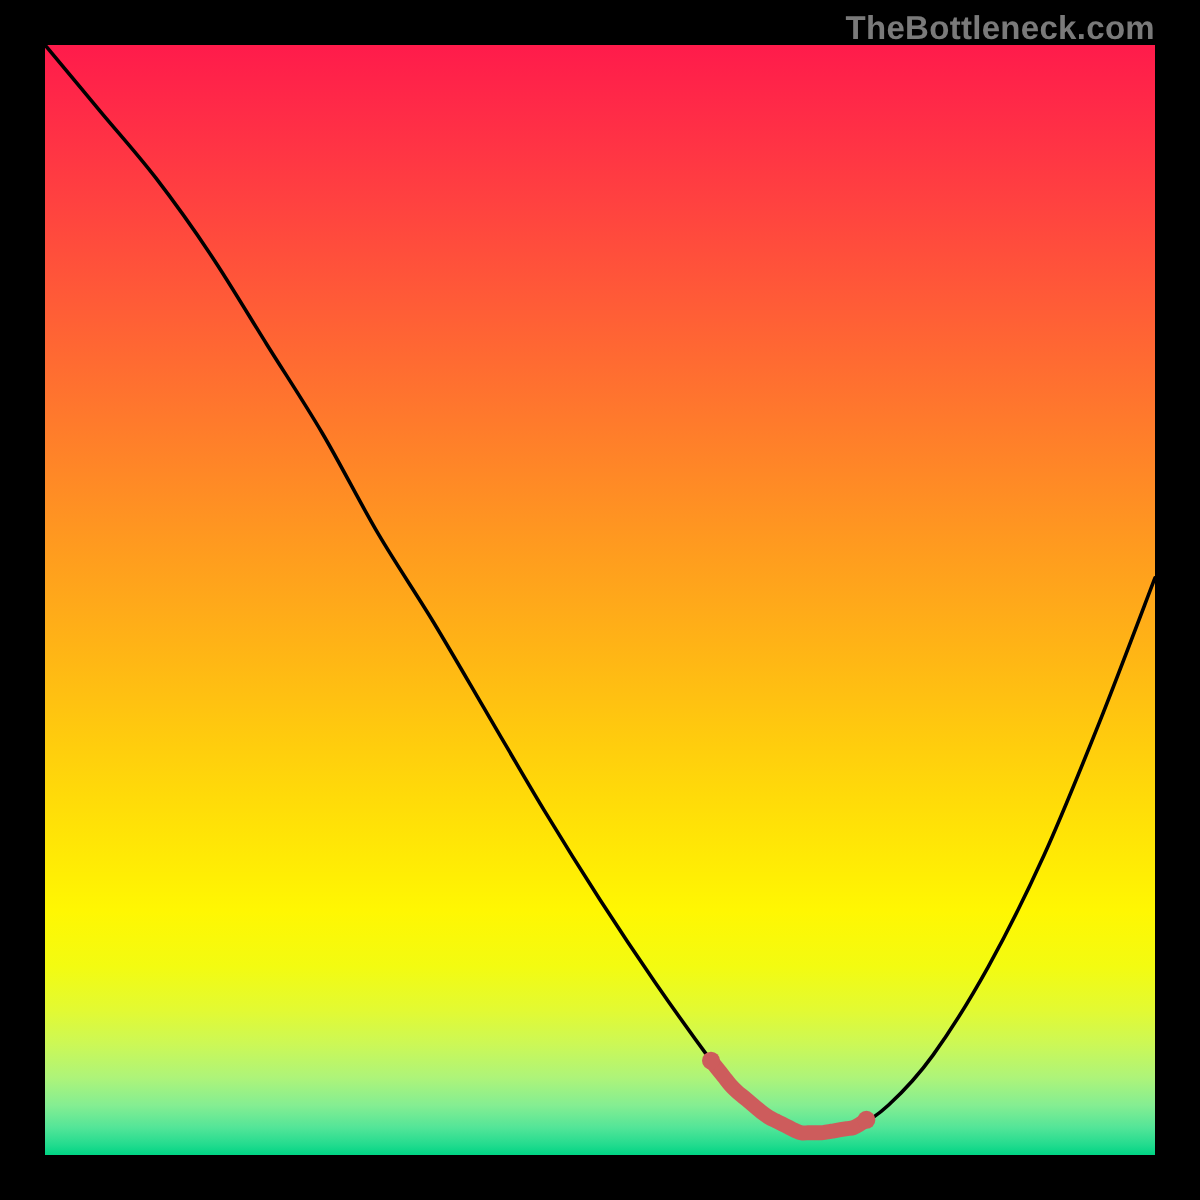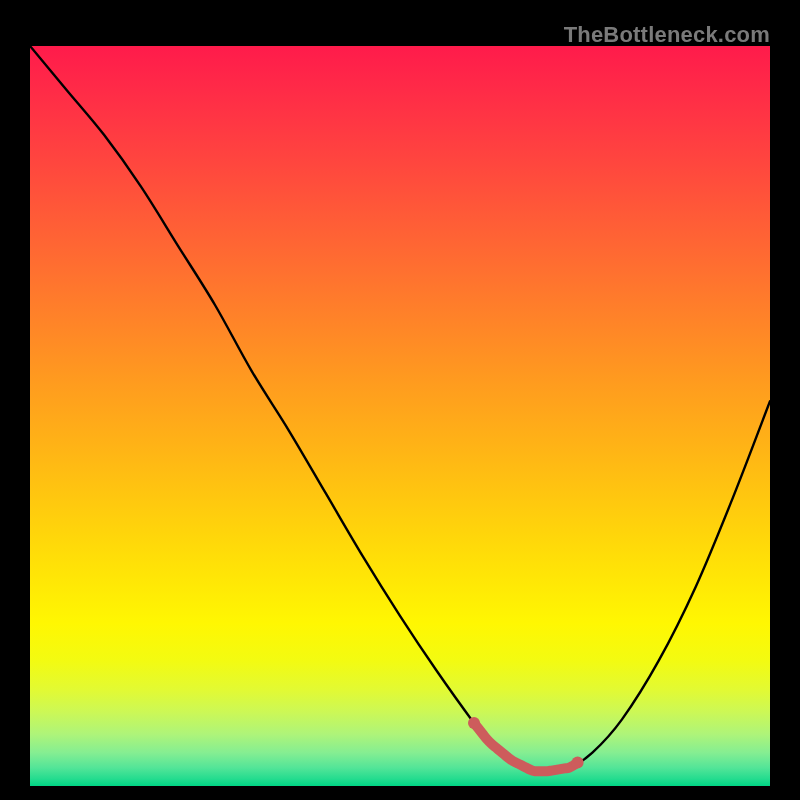--- a/index.html
+++ b/index.html
@@ -9,21 +9,20 @@
     height: 800px;
     overflow: hidden;
     font-family: Arial, Helvetica, sans-serif;
     background: #000;
   }
   .stage {
     position: relative;
     width: 800px;
     height: 708px;
     background: #000;
-    margin-top: 16px;
   }
   .plot-area {
     position: absolute;
     left: 30px;
     top: 30px;
     width: 740px;
     height: 740px;
     overflow: hidden;
   }
   .gradient-bg {

